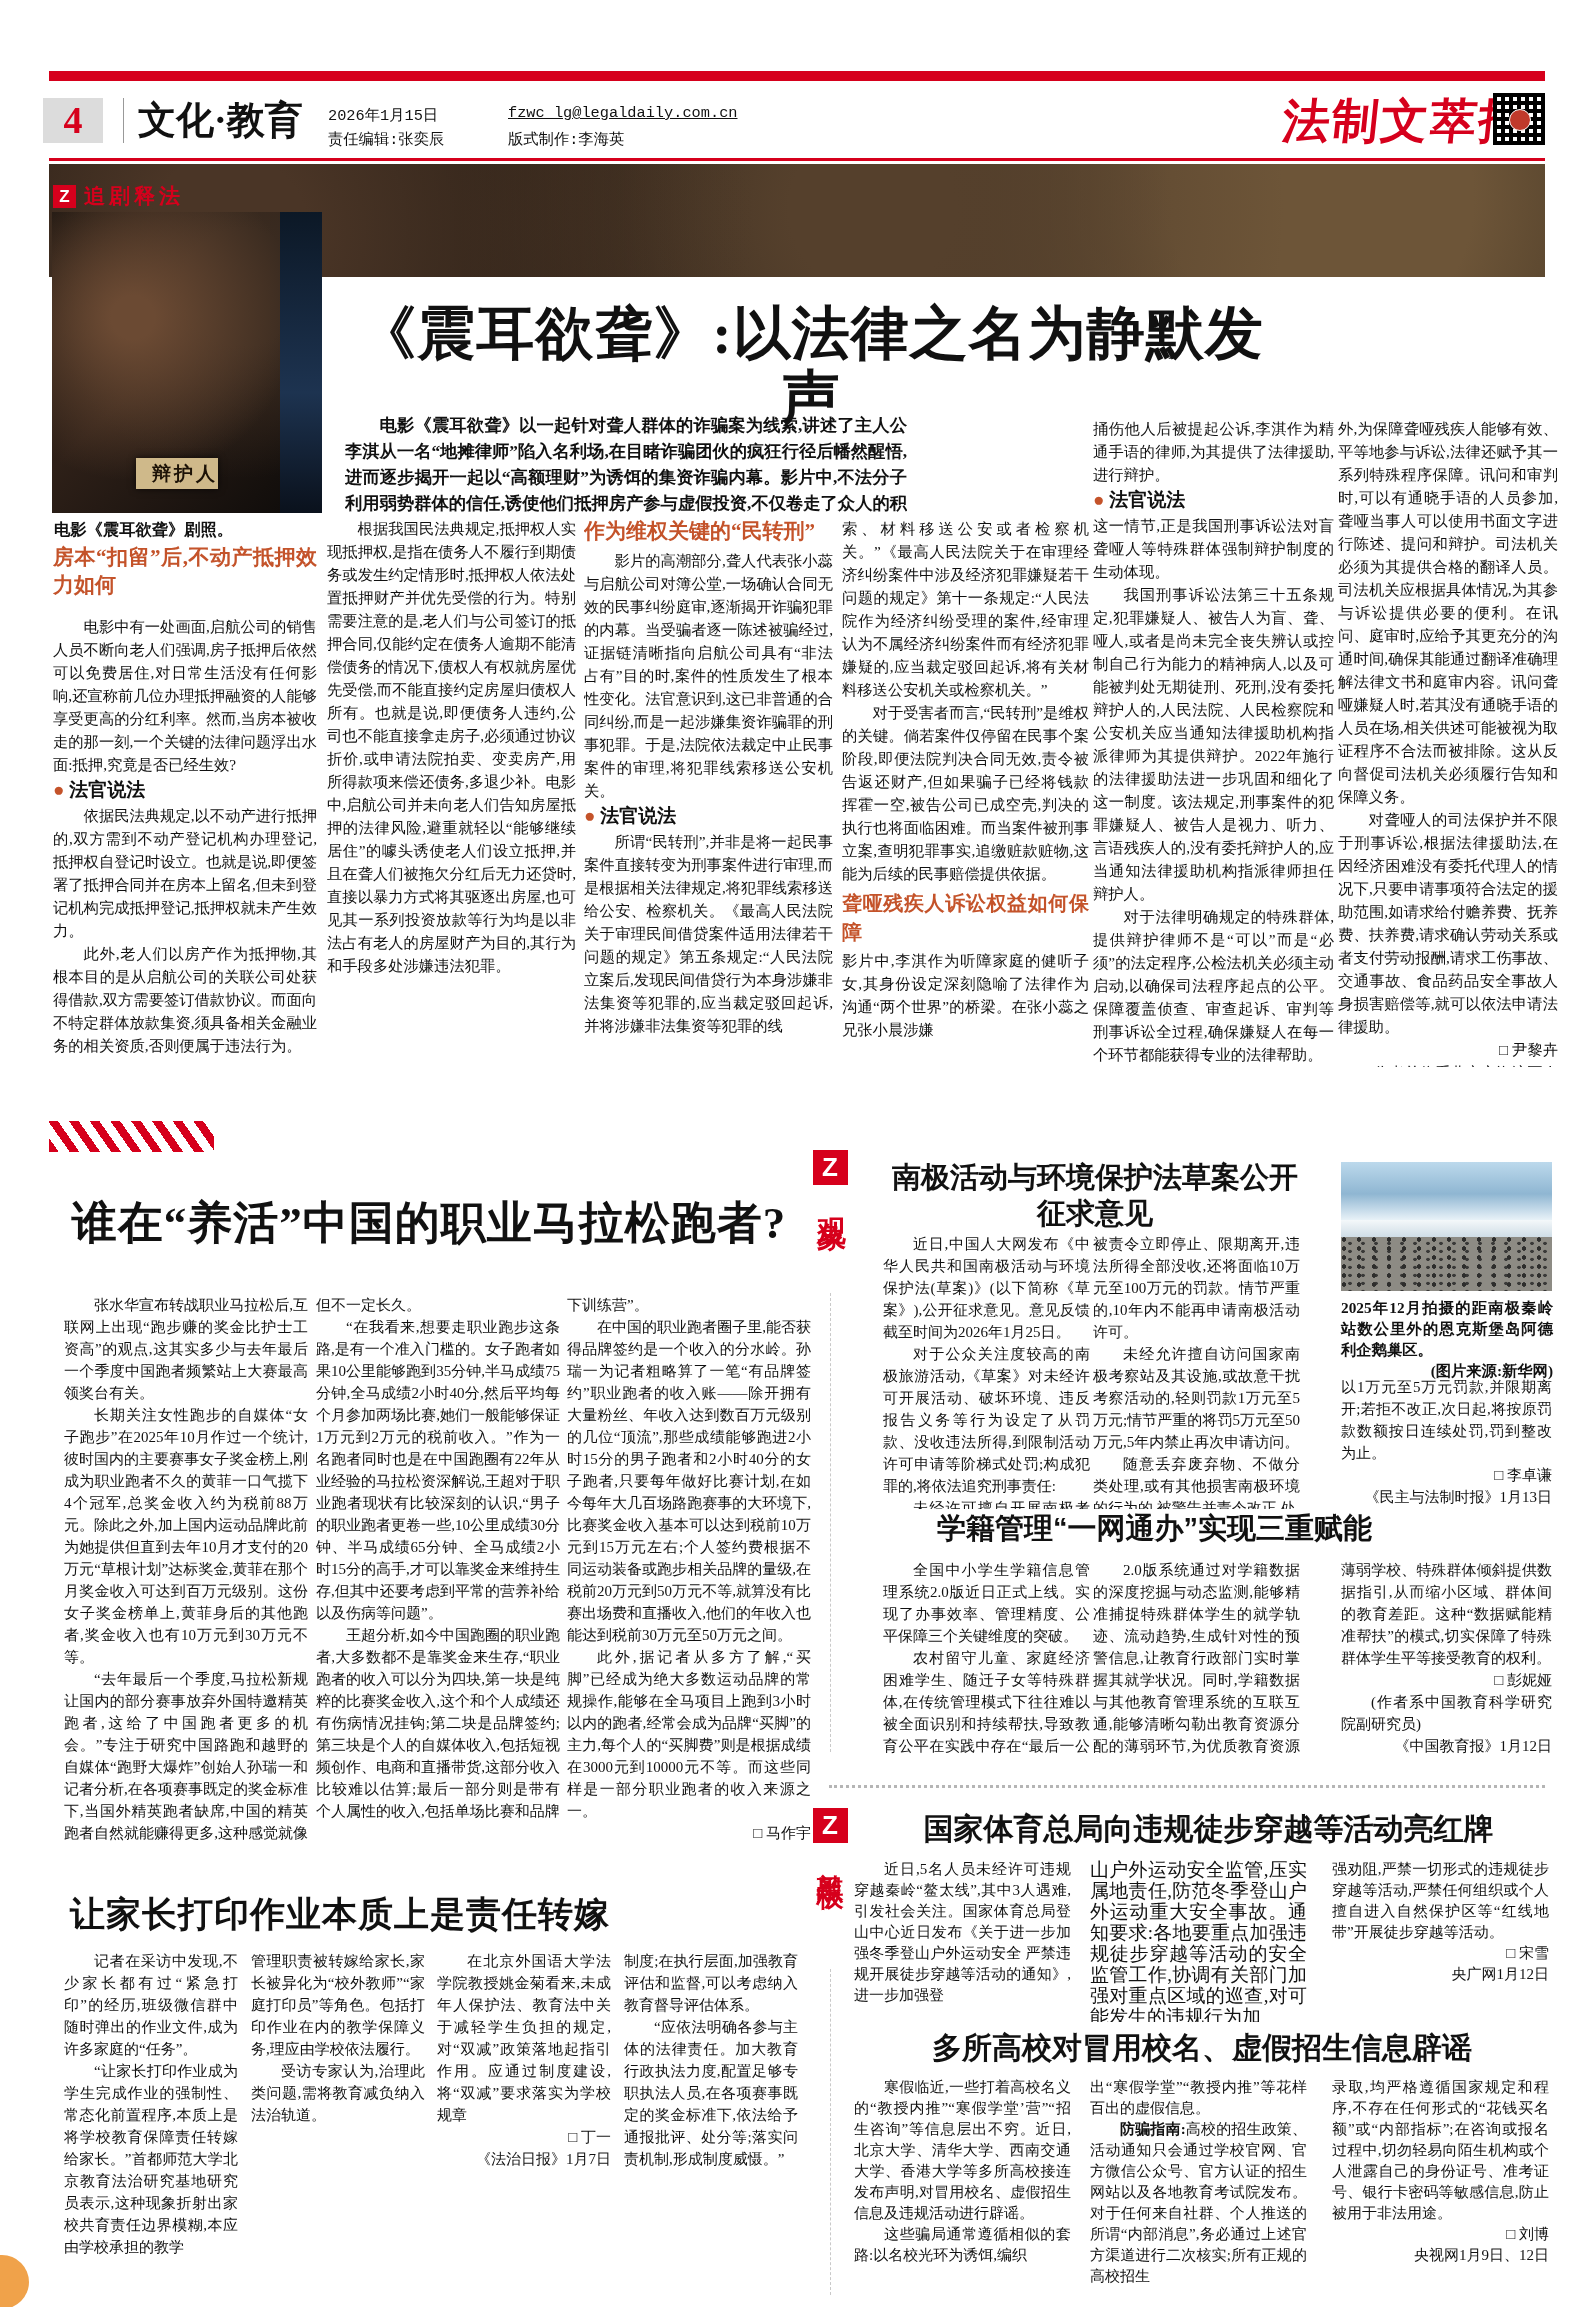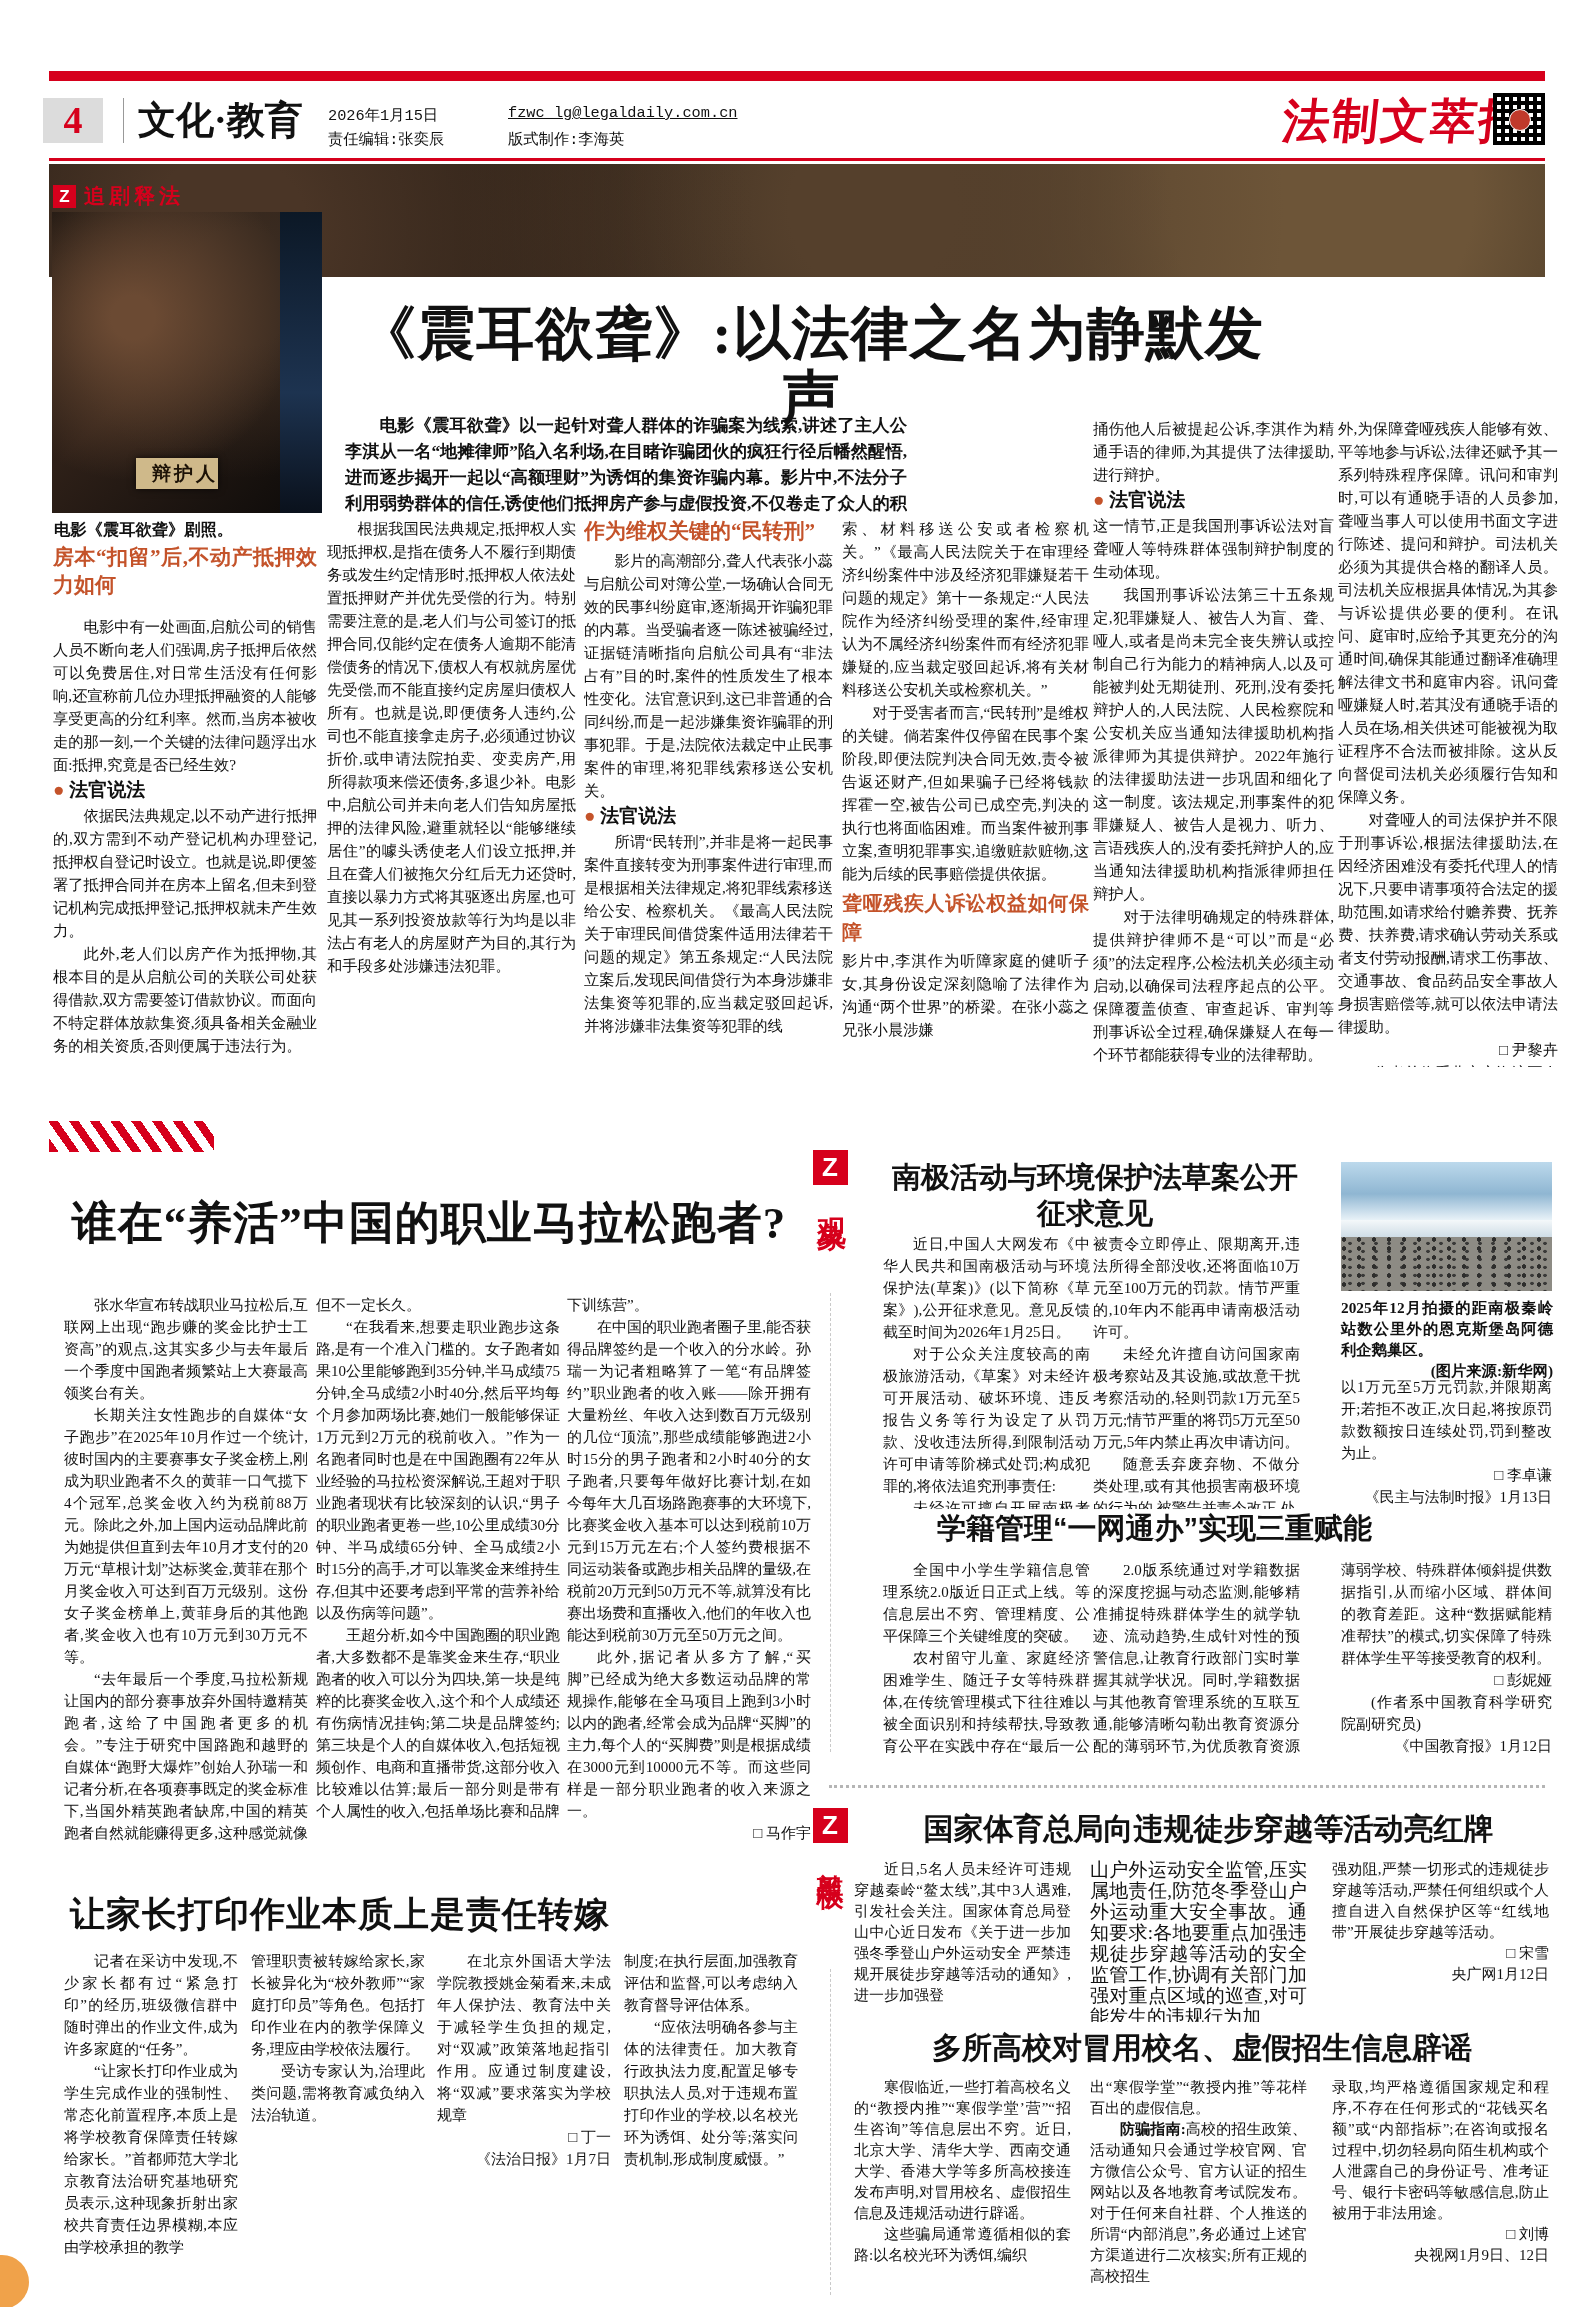--- a/index.html
+++ b/index.html
@@ -230,21 +230,21 @@
     <div class="noind">
         <p>以1万元至5万元罚款,并限期离开;若拒不改正,次日起,将按原罚款数额按日连续处罚,罚到整改为止。</p>
       </div>
     <p class="byline">□ 李卓谦</p>
     <p class="source">《民主与法制时报》1月13日</p>
   </div>
 
   <div class="abs h-sans" style="left:883px;top:1511px;width:543px;font-size:29px;line-height:35px;">学籍管理“一网通办”实现三重赋能</div>
   <div class="abs col" style="left:883px;top:1559px;width:207px;height:197px;font-size:15px;line-height:22px;">
     <div>
-        <p>全国中小学生学籍信息管理系统2.0版近日正式上线。等信息层出不穷、管理精度、公平保障三个关键维度的突破。</p>
+        <p>全国中小学生学籍信息管理系统2.0版近日正式上线。实现了办事效率、管理精度、公平保障三个关键维度的突破。</p>
         <p>农村留守儿童、家庭经济困难学生、随迁子女等特殊群体,在传统管理模式下往往难以被全面识别和持续帮扶,导致教育公平在实践中存在“最后一公里”难题。</p>
       </div>
   </div>
   <div class="abs col" style="left:1093px;top:1559px;width:207px;height:197px;font-size:15px;line-height:22px;">
     <div>
         <p>2.0版系统通过对学籍数据的深度挖掘与动态监测,能够精准捕捉特殊群体学生的就学轨迹、流动趋势,生成针对性的预警信息,让教育行政部门实时掌握其就学状况。同时,学籍数据与其他教育管理系统的互联互通,能够清晰勾勒出教育资源分配的薄弱环节,为优质教育资源向农村地区、</p>
       </div>
   </div>
   <div class="abs col noind" style="left:1341px;top:1559px;width:211px;height:197px;font-size:15px;line-height:22px;">
     <div class="noind">
@@ -321,20 +321,20 @@
   <div class="abs col" style="left:437px;top:1950px;width:174px;height:349px;font-size:15px;line-height:22px;">
     <div>
         <p>在北京外国语大学法学院教授姚金菊看来,未成年人保护法、教育法中关于减轻学生负担的规定,对“双减”政策落地起指引作用。应通过制度建设,将“双减”要求落实为学校规章</p>
       </div>
     <p class="byline">□ 丁一</p>
     <p class="source">《法治日报》1月7日</p>
   </div>
   <div class="abs col noind" style="left:624px;top:1950px;width:174px;height:349px;font-size:15px;line-height:22px;">
     <div class="noind">
         <p>制度;在执行层面,加强教育评估和监督,可以考虑纳入教育督导评估体系。</p>
-        <p>“应依法明确各参与主体的法律责任。加大教育行政执法力度,配置足够专职执法人员,对于违规布置打印作业的学校,以名校光环为诱饵、处分等;落实问责机制,形成制度威慑。”</p>
+        <p>“应依法明确各参与主体的法律责任。加大教育行政执法力度,配置足够专职执法人员,在各项赛事既定的奖金标准下,依法给予通报批评、处分等;落实问责机制,形成制度威慑。”</p>
       </div>
   </div>
 
   <div class="abs" style="left:-25px;top:2255px;width:54px;height:54px;border-radius:50%;background:#f0a24a;"></div>
 
 </div>
 
 
 </body></html>

